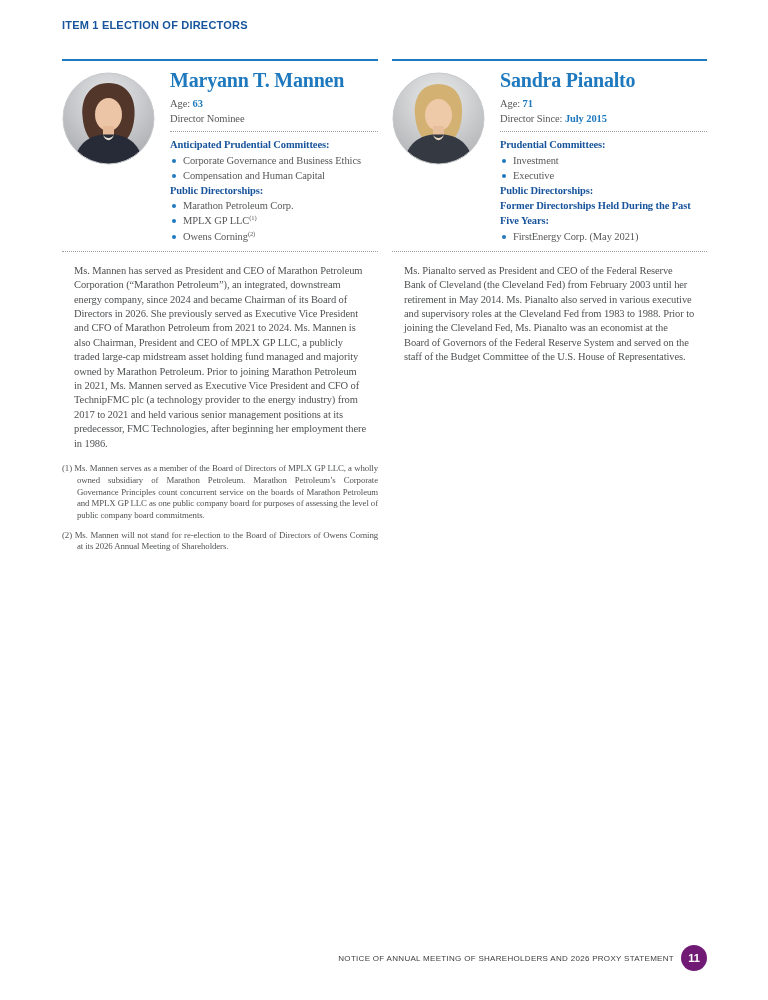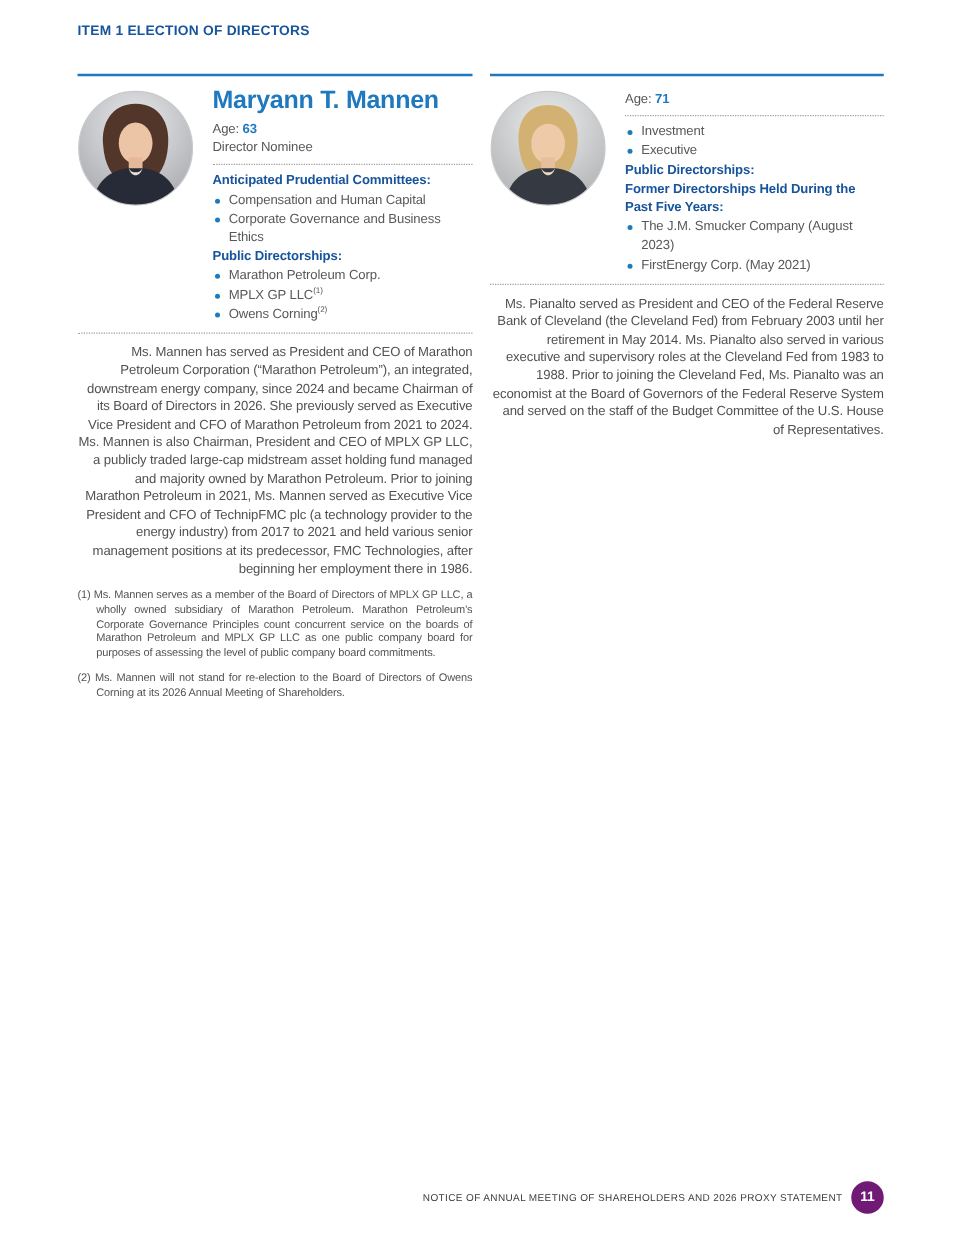--- a/index.html
+++ b/index.html
@@ -5,21 +5,21 @@
   html,body{margin:0;padding:0;background:#ffffff;}
   .page{
     position:relative;width:768px;height:1000px;background:#ffffff;overflow:hidden;
     font-family:"Liberation Sans","DejaVu Sans",sans-serif;color:#515356;
     letter-spacing:-0.1px;
   }
   .page-header{
     position:absolute;left:62px;top:19px;
     font-size:11px;font-weight:bold;color:#17549B;letter-spacing:0.2px;
   }
-  .col{position:absolute;top:59px;width:316px;}
+  .col{position:absolute;top:59px;width:316px;font-family:Liberation Serif, serif;}
   .col-left{left:62px;}
   .col-right{left:392px;width:315px;}
   .col-rule{border-top:2px solid #1E78BE;margin-bottom:11px;}
   .profile{display:flex;}
   .photo{width:93px;height:93px;flex:0 0 93px;margin-right:15px;}
   .photo svg{display:block;width:93px;height:93px;}
   .profile-head{flex:1;min-width:0;}
   .name{
     margin:-3px 0 5px 0;font-size:20px;font-weight:bold;color:#1E79BE;
     line-height:22px;letter-spacing:-0.2px;
@@ -31,21 +31,21 @@
   .dotted-full{margin:7px 0 8px 0;}
   .sec-heading{font-size:10.5px;font-weight:bold;color:#17549B;line-height:15.2px;}
   ul.plist{list-style:none;margin:0;padding:0;}
   ul.plist li{
     position:relative;padding-left:13px;font-size:10.5px;color:#57585A;line-height:15.2px;
   }
   ul.plist li .bullet-dot{
     position:absolute;left:2px;top:6px;width:4px;height:4px;border-radius:50%;background:#1E79BE;
   }
   sup.fn-ref{font-size:6.5px;vertical-align:super;line-height:0;}
-  .bio{margin:0;font-size:10.5px;line-height:14.4px;color:#4F5153;text-align:right;}
+  .bio{margin:12px;font-size:10.5px;line-height:14.4px;color:#4F5153;}
   .footnote{
     margin-top:8px;font-size:8.8px;line-height:11.7px;color:#515356;
     padding-left:15px;text-indent:-15px;text-align:justify;
   }
   .fn-num{white-space:nowrap;}
   .page-footer{
     position:absolute;top:945px;right:61px;height:26px;
     display:flex;align-items:center;gap:7px;
   }
   .footer-text{font-size:8px;color:#3C3D3F;letter-spacing:0.3px;}
@@ -92,22 +92,22 @@
         <div class="meta">
           <span>Age:</span>
           <span class="meta-value">63</span>
         </div>
         <div class="meta">
           <span>Director Nominee</span>
         </div>
         <div class="dotted dotted-short"></div>
         <div class="sec-heading">Anticipated Prudential Committees:</div>
         <ul class="plist">
+          <li><span class="bullet-dot"></span><span>Corporate Governance and Business Ethics</span></li>
           <li><span class="bullet-dot"></span><span>Compensation and Human Capital</span></li>
-          <li><span class="bullet-dot"></span><span>Corporate Governance and Business Ethics</span></li>
         </ul>
         <div class="sec-heading">Public Directorships:</div>
         <ul class="plist">
           <li><span class="bullet-dot"></span><span>Marathon Petroleum Corp.</span></li>
           <li><span class="bullet-dot"></span><span>MPLX GP LLC</span><sup class="fn-ref">(1)</sup></li>
           <li><span class="bullet-dot"></span><span>Owens Corning</span><sup class="fn-ref">(2)</sup></li>
         </ul>
       </div>
     </div>
     <div class="dotted dotted-full"></div>
@@ -142,33 +142,38 @@
             <ellipse cx="46.5" cy="43" rx="13.5" ry="16" fill="#efcaa9"></ellipse>
             <path d="M32 39 C31 23 39 17 46.5 17 C54 17 62 23 61 39 C60 30 55.5 26 46.5 26 C37.5 26 33 30 32 39 Z" fill="#d3b172"></path>
             <rect x="41" y="54" width="11" height="13" fill="#e8bf9c"></rect>
             <path d="M11 93 C15 70 29 63.5 41 62.5 L52 62.5 C64 63.5 78 70 82 93 Z" fill="#343942"></path>
             <path d="M41 62.5 C43 67 50 67 52 62.5 C50 70 43 70 41 62.5 Z" fill="#e9d9c4"></path>
           </g>
           <circle cx="46.5" cy="46.5" r="45.5" fill="none" stroke="#c7c9cb" stroke-width="1"></circle>
         </svg>
       </div>
       <div class="profile-head">
+        <h2 class="name">Sandra Pianalto</h2>
         <div class="meta">
           <span>Age:</span>
           <span class="meta-value">71</span>
         </div>
+        <div class="meta">
+          <span>Director Since:</span>
+          <span class="meta-value">July 2015</span>
+        </div>
         <div class="dotted dotted-short"></div>
+        <div class="sec-heading">Prudential Committees:</div>
         <ul class="plist">
           <li><span class="bullet-dot"></span><span>Investment</span></li>
           <li><span class="bullet-dot"></span><span>Executive</span></li>
         </ul>
         <div class="sec-heading">Public Directorships:</div>
         <div class="sec-heading">Former Directorships Held During the Past Five Years:</div>
         <ul class="plist">
-          <li><span class="bullet-dot"></span><span>The J.M. Smucker Company (August 2023)</span></li>
           <li><span class="bullet-dot"></span><span>FirstEnergy Corp. (May 2021)</span></li>
         </ul>
       </div>
     </div>
     <div class="dotted dotted-full"></div>
     <p class="bio">Ms. Pianalto served as President and CEO of the Federal Reserve Bank of Cleveland (the Cleveland Fed) from February 2003 until her retirement in May 2014. Ms. Pianalto also served in various executive and supervisory roles at the Cleveland Fed from 1983 to 1988. Prior to joining the Cleveland Fed, Ms. Pianalto was an economist at the Board of Governors of the Federal Reserve System and served on the staff of the Budget Committee of the U.S. House of Representatives.</p>
   </section>
 
   <div class="page-footer">
     <span class="footer-text">NOTICE OF ANNUAL MEETING OF SHAREHOLDERS AND 2026 PROXY STATEMENT</span>

